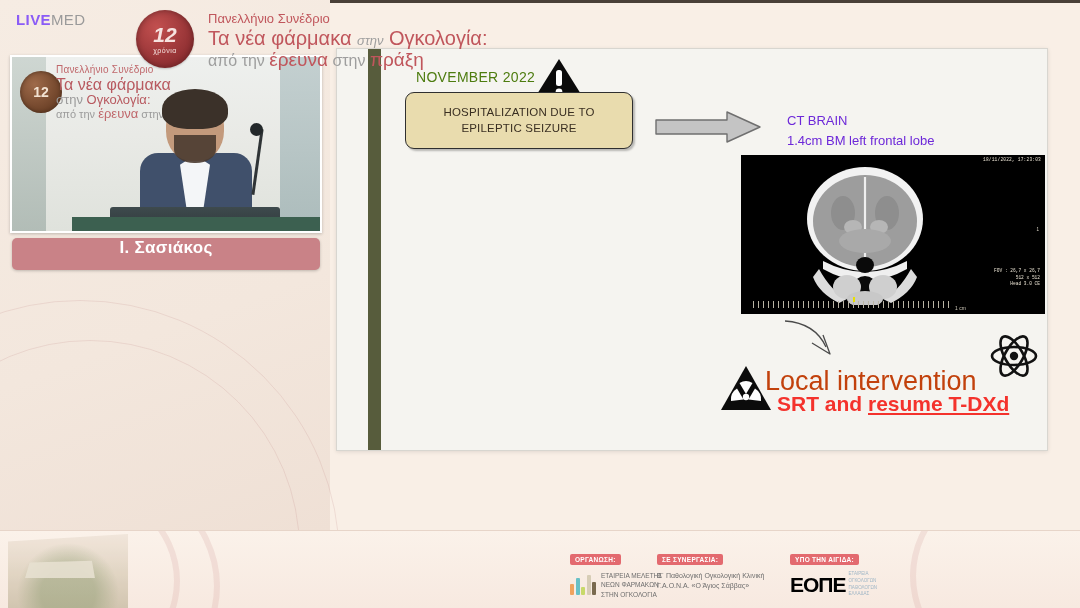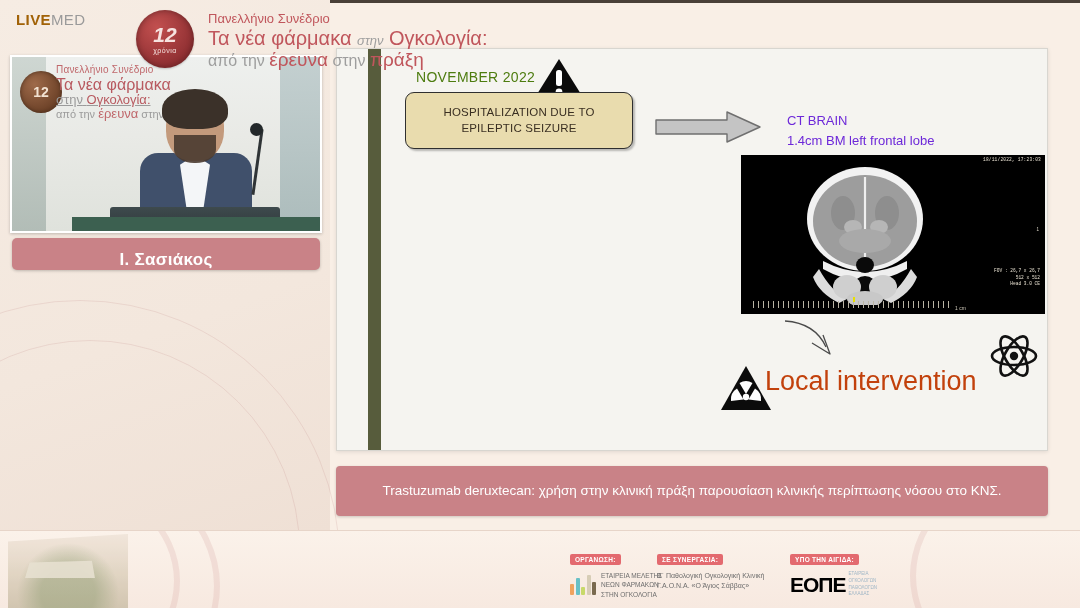--- a/index.html
+++ b/index.html
@@ -30,21 +30,21 @@
   }
 
   
   #header {
     position:absolute; top:3px; left:0; width:1080px; height:32px;
   }
   #logo {
     position:absolute; left:16px; top:8px;
     font-size:15px; font-weight:bold; letter-spacing:0.4px;
   }
-  #logo .live { color:#a16207; }
+  #logo .live { color:#8b5cf6; }
   #logo .med  { color:#9a9a9a; font-weight:normal; }
 
   
   #video-panel {
     position:absolute; left:10px; top:55px; width:312px; height:178px;
     border:2px solid #ffffff;
     box-shadow:0 1px 3px rgba(0,0,0,0.22);
     overflow:hidden;
     background:#cfd6d8;
   }
@@ -61,21 +61,21 @@
     position:absolute; right:0; top:0; width:40px; height:100%;
     background:linear-gradient(180deg,#b9c8c9,#9fb2b3);
     opacity:.8;
   }
   .vid-banner-text {
     position:absolute; left:44px; top:8px; width:250px;
     line-height:1.08; pointer-events:none;
   }
   .vb1 { font-size:10px; color:#c0686c; letter-spacing:.2px; }
   .vb2 { font-size:16px; color:#b85a60; }
-  .vb3 { font-size:13px; color:#9b9b9b;text-decoration:underline; }
+  .vb3 { font-size:13px; color:#9b9b9b; }
   .vb3 .r { color:#b85a60; }
   .vb4 { font-size:11px; color:#9b9b9b; }
   .vb4 .r { color:#c0686c; font-size:13px; }
   .vid-seal {
     position:absolute; left:8px; top:14px; width:42px; height:42px;
     border-radius:50%;
     background:radial-gradient(circle at 35% 32%,#9e6a4a,#6d4228 70%);
     box-shadow:inset 0 0 4px rgba(0,0,0,.4);
     color:#f2e2d2; font-size:14px; font-weight:bold;
     display:flex; align-items:center; justify-content:center;
@@ -124,21 +124,21 @@
   .vid-desk {
     position:absolute; left:60px; bottom:0; width:250px; height:14px;
     background:#3c6050;
   }
 
   #speaker-bar {
     position:absolute; left:12px; top:238px; width:308px; height:32px;
     background:#c98287;
     border-radius:5px;
     box-shadow:0 1px 3px rgba(0,0,0,.22);
-    display:flex; align-items:flex-end; justify-content:center;
+    display:flex; align-items:flex-start; justify-content:center;
   }
   #speaker-bar span {
     color:#ffffff; font-size:17px; font-weight:bold; letter-spacing:.3px;
   }
 
   
   #slide {
     position:absolute; left:336px; top:48px; width:712px; height:403px;
     background:#f5f4f0;
     border:1px solid #d8d6d0;
@@ -405,34 +405,34 @@
 
     <svg id="rad-tri" viewBox="0 0 54 48">
       <path d="M27 2 L52 46 L2 46 Z" fill="#0b0b0b"></path>
       <circle cx="27" cy="33" r="3.2" fill="#ffffff"></circle>
       <path d="M27 30 L20.5 19 A13 13 0 0 1 33.5 19 Z" fill="#ffffff"></path>
       <path d="M24.5 35.5 L18 24.5 A13 13 0 0 0 12 37 Z" fill="#ffffff"></path>
       <path d="M29.5 35.5 L36 24.5 A13 13 0 0 1 42 37 Z" fill="#ffffff"></path>
     </svg>
 
     <div id="red-line1">Local intervention</div>
+    <div id="red-line2">
+      <span>SRT and </span><span class="u">resume T-DXd</span>
+    </div>
 
     <svg id="atom-icon" viewBox="0 0 50 50">
       <g fill="none" stroke="#111111" stroke-width="2.6">
         <ellipse cx="25" cy="25" rx="22" ry="9"></ellipse>
         <ellipse cx="25" cy="25" rx="22" ry="9" transform="rotate(60 25 25)"></ellipse>
         <ellipse cx="25" cy="25" rx="22" ry="9" transform="rotate(120 25 25)"></ellipse>
       </g>
       <circle cx="25" cy="25" r="4.2" fill="#111111"></circle>
     </svg>
   </div>
 
-  <div id="caption-bar">
-    <span>Trastuzumab deruxtecan: χρήση στην κλινική πράξη  παρουσίαση κλινικής περίπτωσης νόσου στο ΚΝΣ.</span>
-  </div>
 
   <div id="footer">
     <div class="f-arc" style="left:-40px; top:-50px; width:220px; height:200px;"></div>
     <div class="f-arc" style="left:-70px; top:-70px; width:290px; height:250px;"></div>
     <div class="f-arc" style="right:-60px; top:-60px; width:230px; height:210px;"></div>
     <div class="f-acropolis"></div>
     <div class="f-acro-top"></div>
   </div>
 
   <div id="f-seal">

